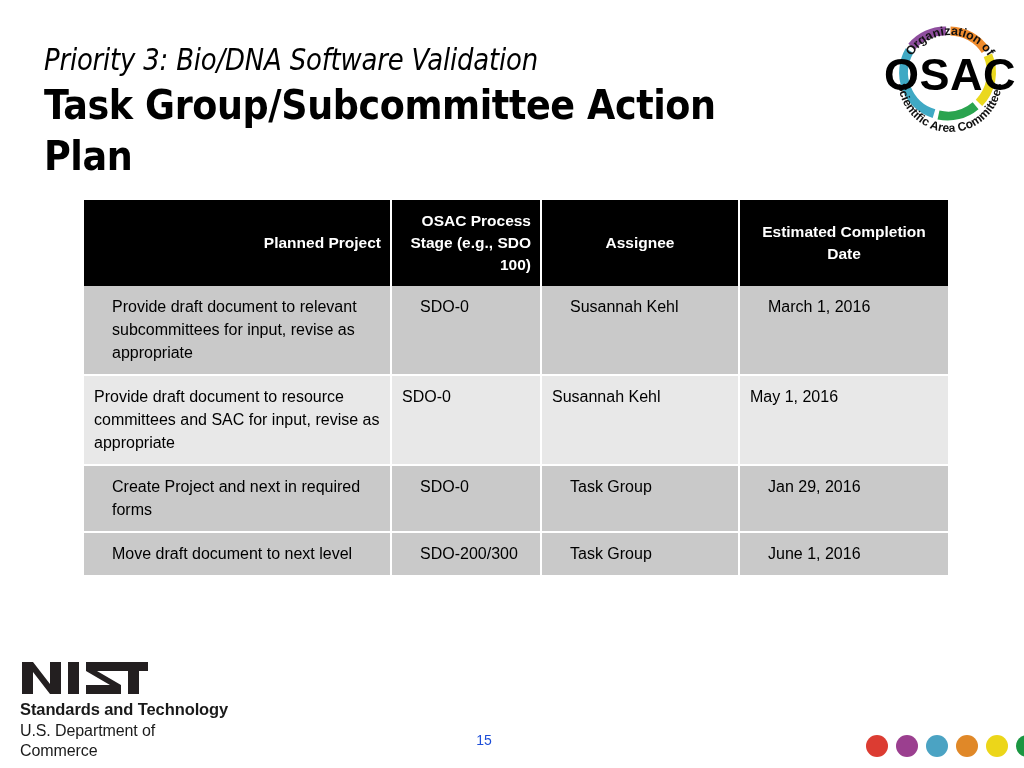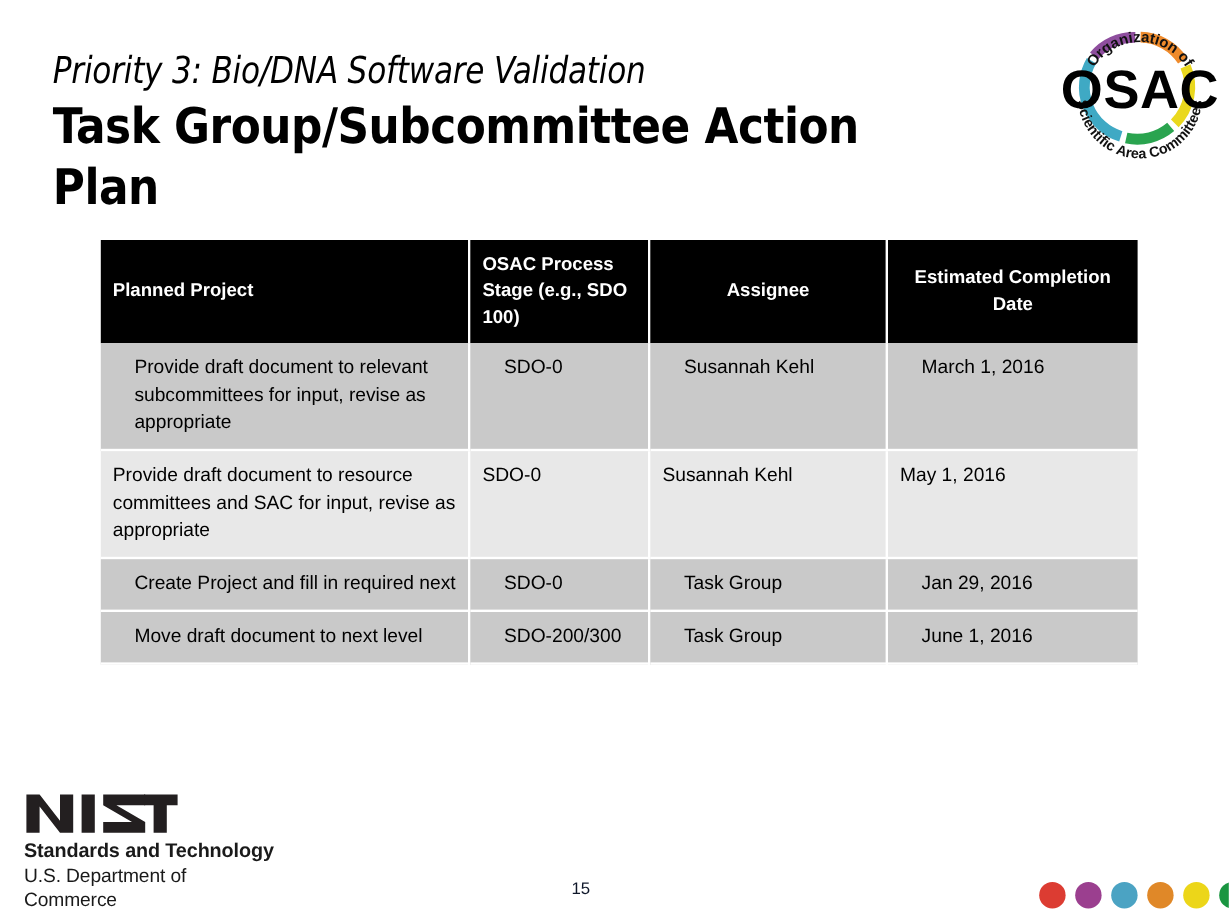--- a/index.html
+++ b/index.html
@@ -74,21 +74,21 @@
 
   #action-table thead th {
     background: #000000;
     color: #ffffff;
     font-weight: 700;
     font-size: 15.5px;
     line-height: 22px;
     padding: 10px 9px 10px 10px;
     height: 68px;
     vertical-align: middle;
-    text-align: left;
+    text-align: right;
     border-right: 2px solid #ffffff;
     box-sizing: border-box;
   }
   #action-table thead th:last-child { border-right: none; }
   #action-table thead th.center {
     text-align: center;
     padding-left: 8px;
     padding-right: 8px;
   }
 
@@ -135,21 +135,21 @@
   }
 
   
   #page-number {
     position: absolute;
     left: 452px;
     top: 732px;
     width: 64px;
     text-align: center;
     font-size: 14px;
-    color: #0f172a;
+    color: #1d4ed8;
   }
 
   
   #dot-row {
     position: absolute;
     left: 866px;
     top: 735px;
     display: flex;
     gap: 8px;
     align-items: center;
@@ -222,21 +222,21 @@
       <td>Susannah Kehl</td>
       <td>March 1, 2016</td>
     </tr>
     <tr class="shade-light">
       <td>Provide draft document to resource committees and SAC for input, revise as appropriate</td>
       <td>SDO-0</td>
       <td>Susannah Kehl</td>
       <td>May 1, 2016</td>
     </tr>
     <tr class="shade-dark">
-      <td>Create Project and fill in required next</td>
+      <td>Create Project and next in required forms</td>
       <td>SDO-0</td>
       <td>Task Group</td>
       <td>Jan 29, 2016</td>
     </tr>
     <tr class="shade-dark">
       <td>Move draft document to next level</td>
       <td>SDO-200/300</td>
       <td>Task Group</td>
       <td>June 1, 2016</td>
     </tr>

